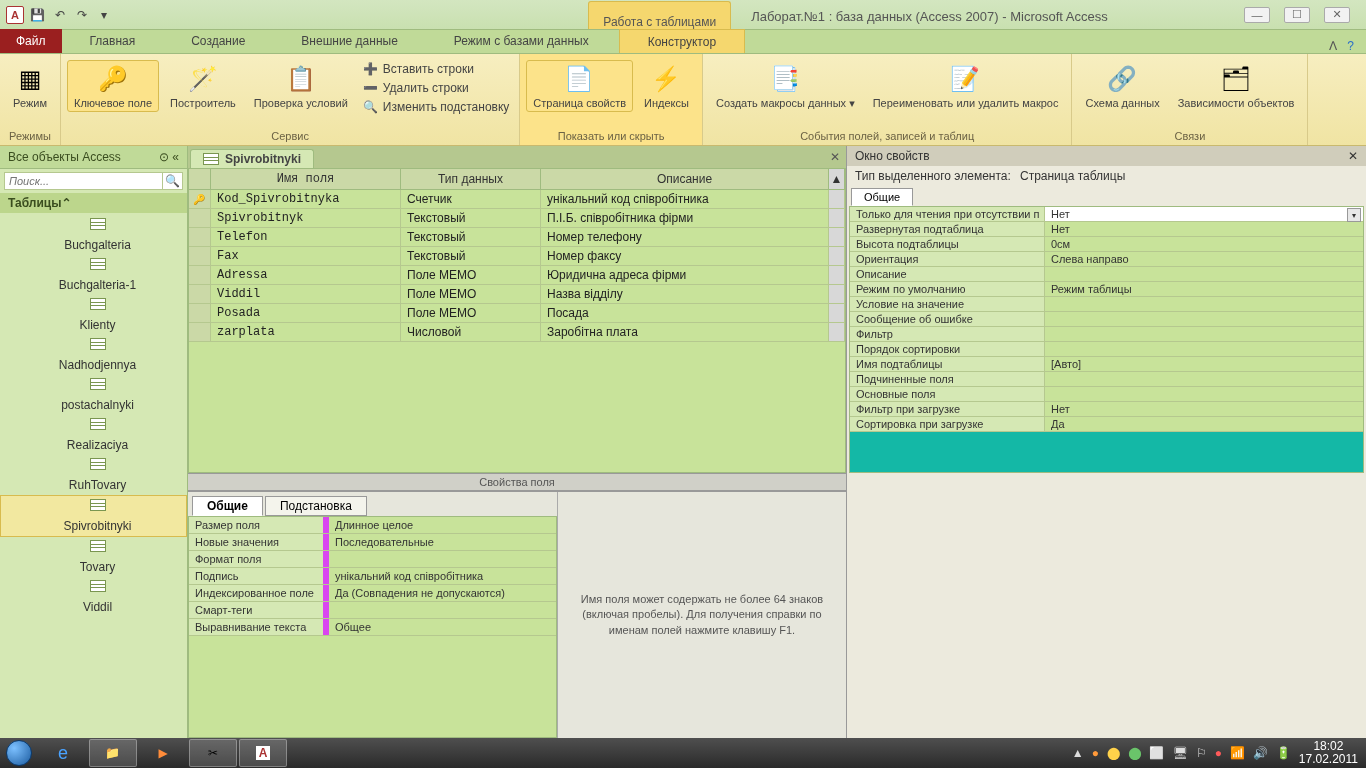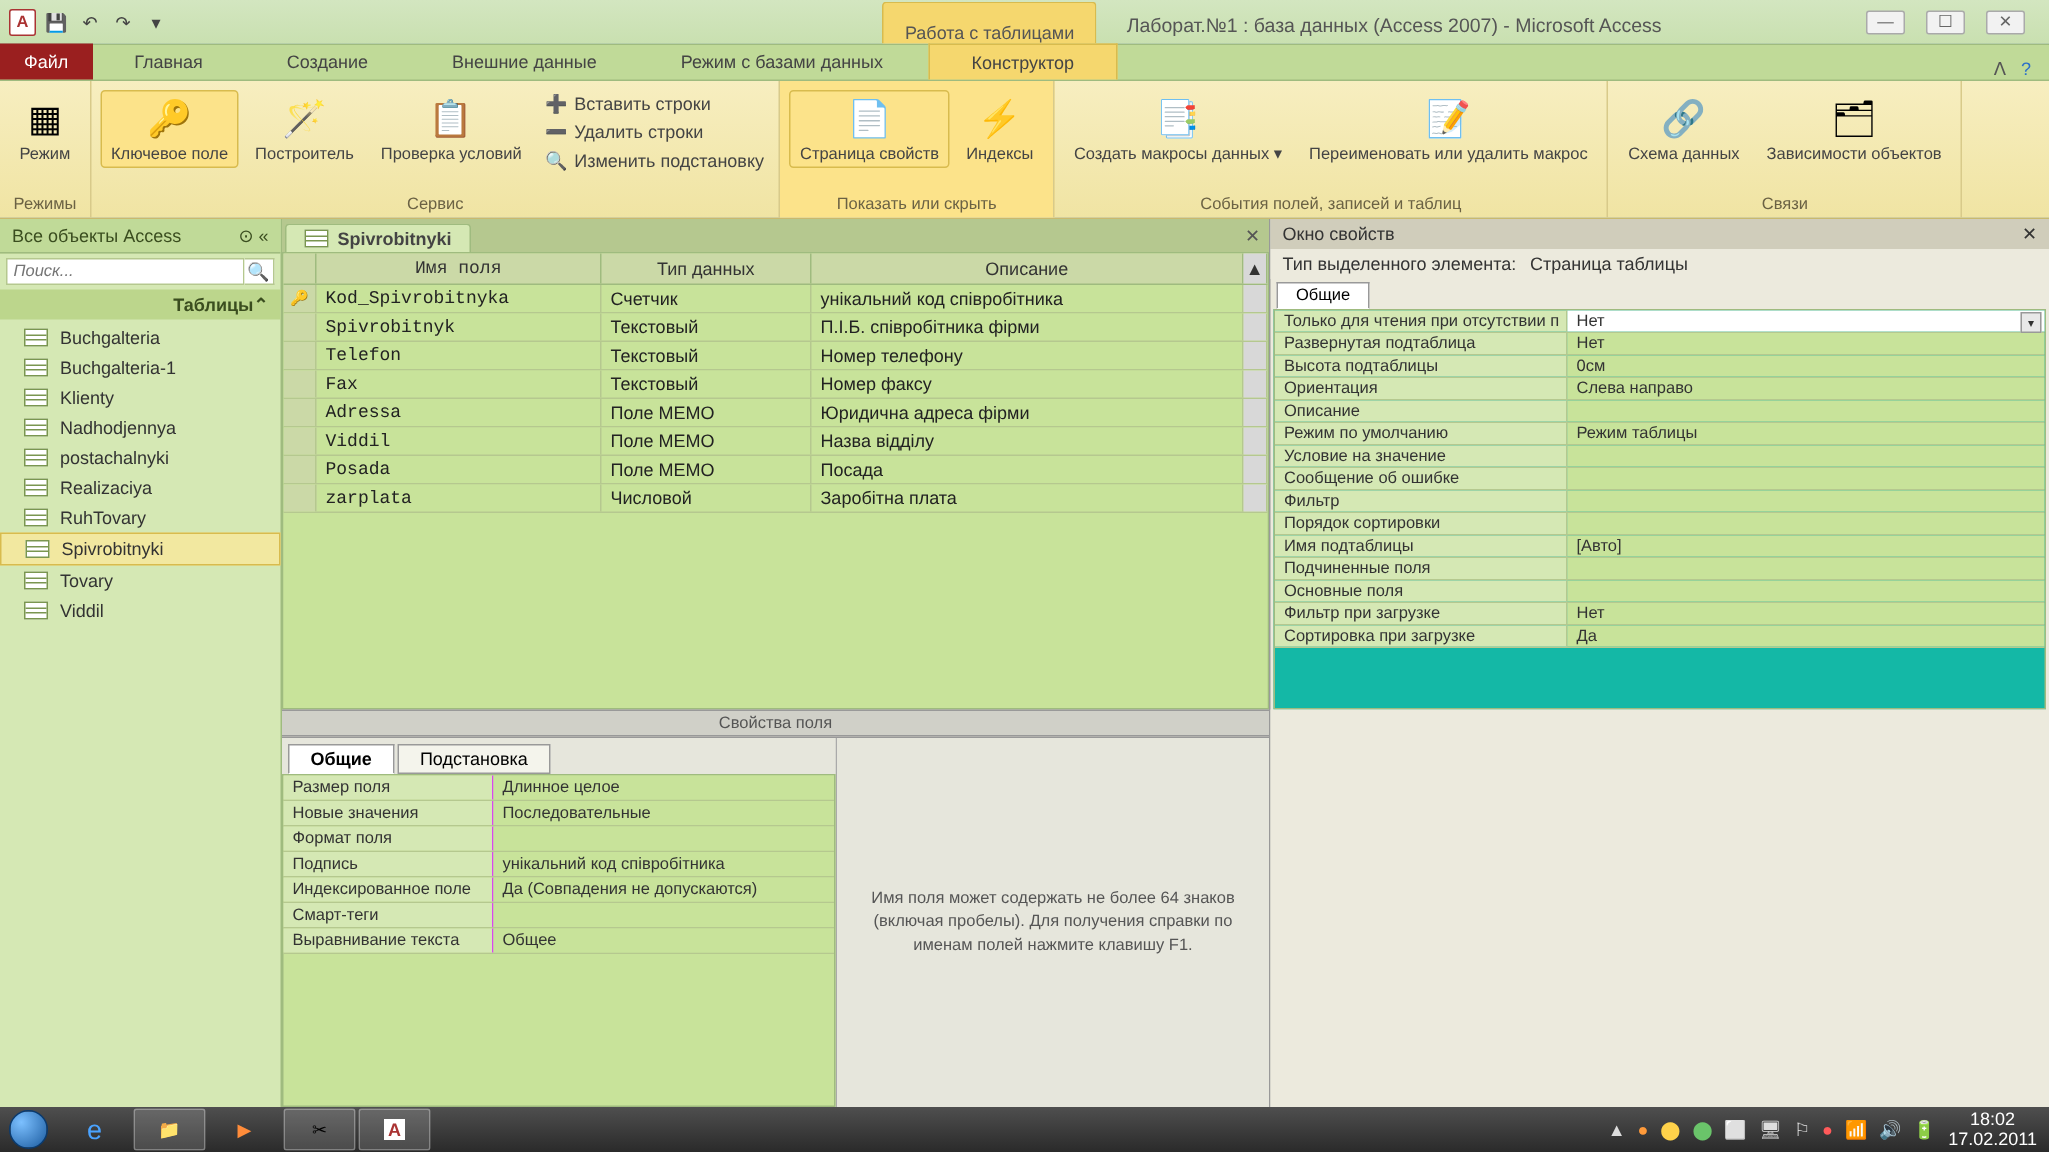--- a/index.html
+++ b/index.html
@@ -36,23 +36,23 @@
 .small-btn { display:flex; align-items:center; gap:4px; padding:1px 4px; font-size:11px; color:#444; }
 .small-btn .sic { width:16px; height:16px; display:inline-flex; align-items:center; justify-content:center; }
 
 
 .workspace { display:flex; height:calc(768px - 30px - 24px - 92px - 30px); }
 .navpane { width:188px; background:#d5e8b4; border-right:1px solid #9fbb7f; display:flex; flex-direction:column; }
 .nav-header { background:#c0da98; padding:4px 8px; font-size:12px; color:#3a4d1f; display:flex; align-items:center; justify-content:space-between; border-bottom:1px solid #9fbb7f;}
 .nav-search { padding:3px 4px; display:flex; }
 .nav-search input { flex:1; border:1px solid #b5c88f; padding:2px 4px; font-size:11px; font-style:italic; color:#888; background:#fff;}
 .nav-search .sbtn { width:20px; border:1px solid #b5c88f; border-left:none; background:#fff; display:flex; align-items:center; justify-content:center; color:#666;}
-.nav-section { background:#bcd68c; padding:3px 8px; font-weight:bold; font-size:12px; color:#3a4d1f; display:flex; justify-content:flex-end; align-items:center;}
+.nav-section { background:#bcd68c; padding:3px 8px; font-weight:bold; font-size:12px; color:#3a4d1f; display:flex; justify-content:flex-start; align-items:center;}
 .nav-items { padding:2px 0; }
-.nav-item { padding:3px 8px 3px 16px; display:flex; align-items:center; gap:8px; color:#333; cursor:pointer; }
+.nav-item { padding:3px 8px 3px 16px; display:flex; align-items:center; gap:8px; color:#333; cursor:pointer;flex-direction:column; }
 .nav-item.selected { background:#f2e8a0; border:1px solid #d8bb4e; }
 .tbl-icon { width:16px; height:12px; background:#fff; border:1px solid #7a9650; position:relative; }
 .tbl-icon::before { content:""; position:absolute; top:3px; left:0; right:0; height:1px; background:#7a9650; box-shadow:0 3px 0 #7a9650; }
 
 
 .center { flex:1; background:#a7a399; display:flex; flex-direction:column; min-width:0; }
 .doc-tabs { height:22px; background:#b5c88f; display:flex; align-items:flex-end; padding-left:2px; position:relative;}
 .doc-tab { background:#d5e8b4; border:1px solid #9fbb7f; border-bottom:none; padding:2px 12px; display:flex; align-items:center; gap:6px; font-size:12px; font-weight:bold; color:#444; border-radius:3px 3px 0 0;}
 .doc-close { position:absolute; right:6px; top:4px; color:#555; font-size:12px;}
 .design-grid { background:#c8e39a; border:1px solid #9fbb7f;}
@@ -72,21 +72,21 @@
 .dg-splitter { background:#d0d0c8; text-align:center; padding:2px; font-size:11px; color:#555; border-top:1px solid #999; border-bottom:1px solid #999;}
 
 
 .fieldprops { flex:1; display:flex; background:#e6e6dc; border-top:1px solid #999;}
 .fp-left { width:370px; border-right:1px solid #aaa; display:flex; flex-direction:column;}
 .fp-tabs { display:flex; background:#e6e6dc; padding:4px 4px 0;}
 .fp-tab { border:1px solid #999; padding:2px 14px; font-size:12px; background:#f4f4ec; margin-right:2px;}
 .fp-tab.active { background:#fff; border-bottom-color:#fff; font-weight:bold;}
 .fp-grid { flex:1; background:#c8e39a; border:1px solid #9fbb7f;}
 .fp-row { display:flex; border-bottom:1px solid #b5c88f;}
-.fp-row .k { width:140px; padding:2px 6px; background:#d5e8b4; border-right:1px solid #d946ef; font-size:11px; color:#333;}
+.fp-row .k { width:140px; padding:2px 6px; background:#d5e8b4; border-right:6px solid #d946ef; font-size:11px; color:#333;}
 .fp-row .v { flex:1; padding:2px 6px; font-size:11px; color:#333; background:#c8e39a;}
 .fp-right { flex:1; display:flex; align-items:center; justify-content:center; padding:20px; text-align:center; color:#555; font-size:11px; line-height:1.4;}
 
 
 .propwin { width:520px; background:#eceadd; border-left:1px solid #999; display:flex; flex-direction:column;}
 .pw-title { background:#d0cdbb; padding:3px 8px; font-size:12px; color:#333; display:flex; justify-content:space-between;}
 .pw-type { padding:3px 8px; font-size:11px; color:#333; background:#eceadd;}
 .pw-tabs { display:flex; padding:2px 4px 0;}
 .pw-tab { border:1px solid #999; padding:2px 12px; font-size:11px; background:#fff; border-bottom-color:#fff;}
 .pw-grid { flex:1; background:#14b8a6; border:1px solid #9fbb7f; margin:0 2px;}

